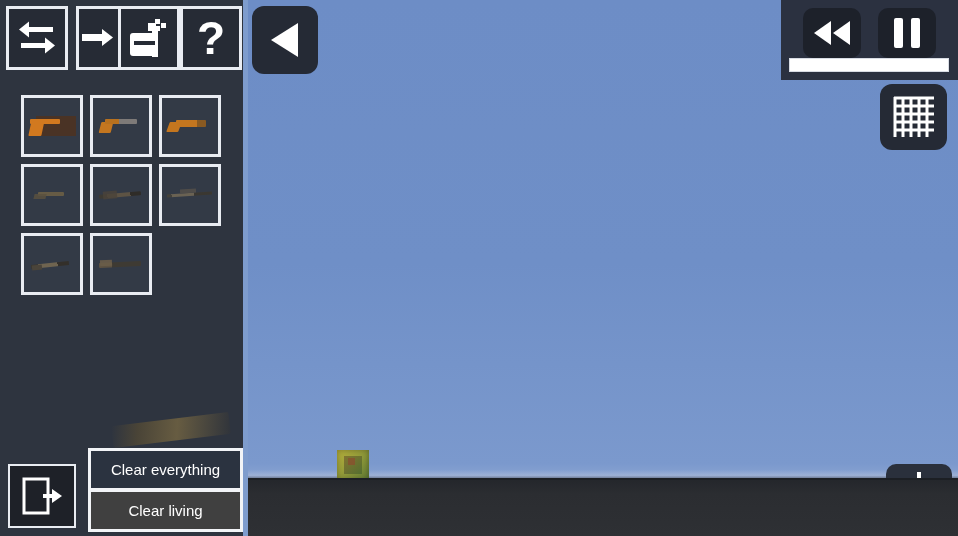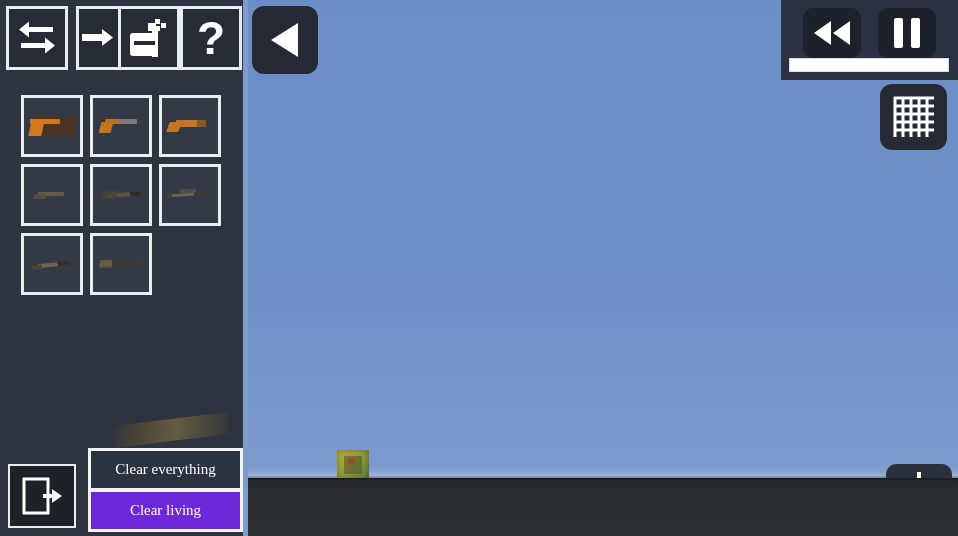--- a/index.html
+++ b/index.html
@@ -323,26 +323,26 @@
   }
   .clear-btn {
     display: block;
     width: 100%;
     box-sizing: border-box;
     height: 37px;
     line-height: 37px;
     text-align: center;
     color: #ffffff;
     font-size: 15px;
-    font-family: Liberation Serif, serif;
+    font-family: Liberation Sans, sans-serif;
     cursor: pointer;
     border: none;
   }
   .clear-btn.top { background: #2b3340; }
-  .clear-btn.bot { background: #6d28d9; margin-top: 4px; }
+  .clear-btn.bot { background: #404040; margin-top: 4px; }
 
   
   .hud-btn {
     position: absolute;
     background: #252a35;
     border-radius: 12px;
     display: flex;
     align-items: center;
     justify-content: center;
     cursor: pointer;

